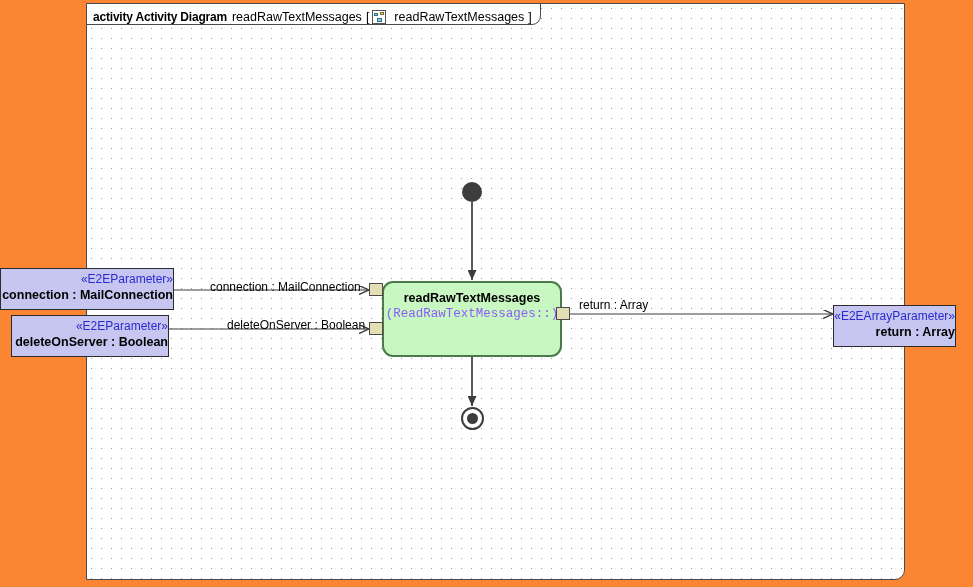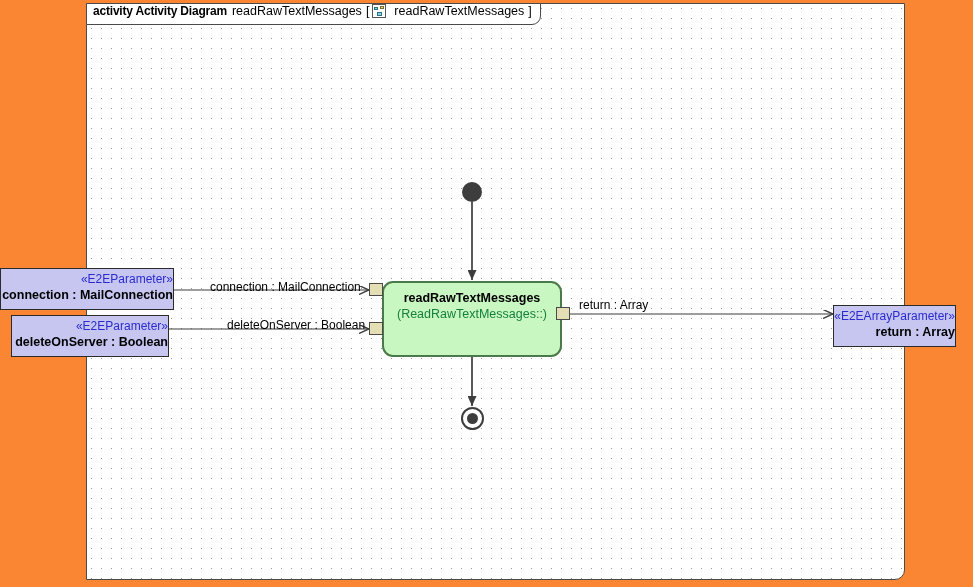--- a/index.html
+++ b/index.html
@@ -45,21 +45,21 @@
   #frame-header {
     position: absolute;
     left: 86px;
     top: 3px;
     height: 22px;
     background: #ffffff;
     border: 1px solid #4a4a4a;
     border-radius: 0 0 9px 0;
     box-sizing: border-box;
     display: flex;
-    align-items: flex-start;
+    align-items: flex-end;
     padding: 0 8px 0 6px;
     white-space: nowrap;
     font-size: 12px;
     color: #000000;
   }
   #frame-header .kw {
     font-weight: bold;
     font-size: 12px;
     letter-spacing: -0.2px;
   }
@@ -139,22 +139,23 @@
     padding-top: 7px;
   }
   #activity-node .an-title {
     font-size: 12.5px;
     font-weight: bold;
     color: #000;
     line-height: 16px;
   }
   #activity-node .an-sub {
     font-size: 12.5px;
-    color: #15803d;
+    color: #8b5cf6;
     line-height: 16px;
+    font-family: Liberation Mono, monospace;
   }
 
   .pin {
     position: absolute;
     width: 14px;
     height: 13px;
     background: #E4DEB4;
     border: 1.5px solid #4a4a4a;
     box-sizing: border-box;
   }

